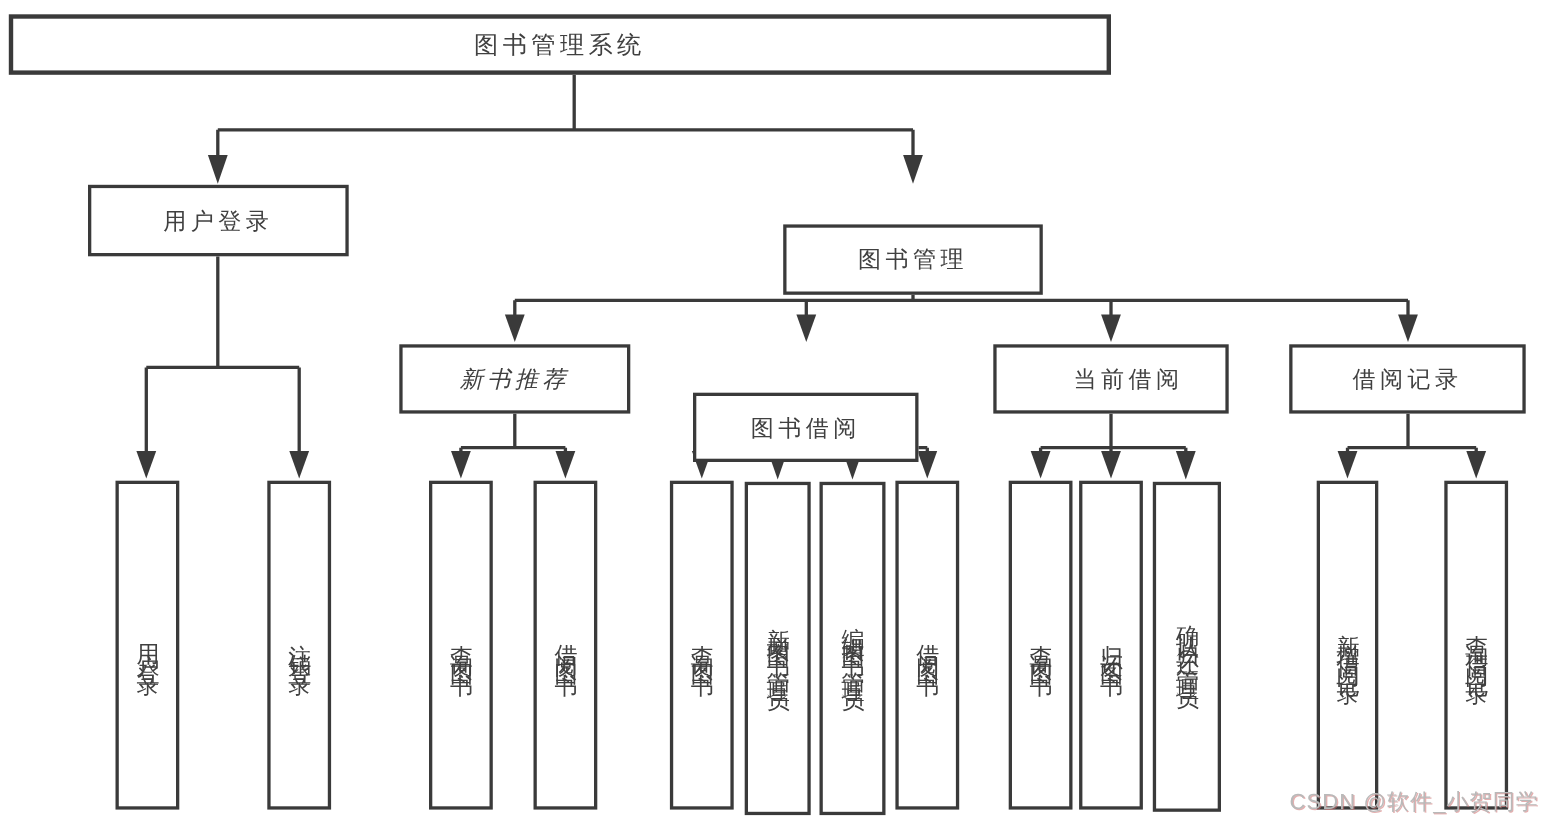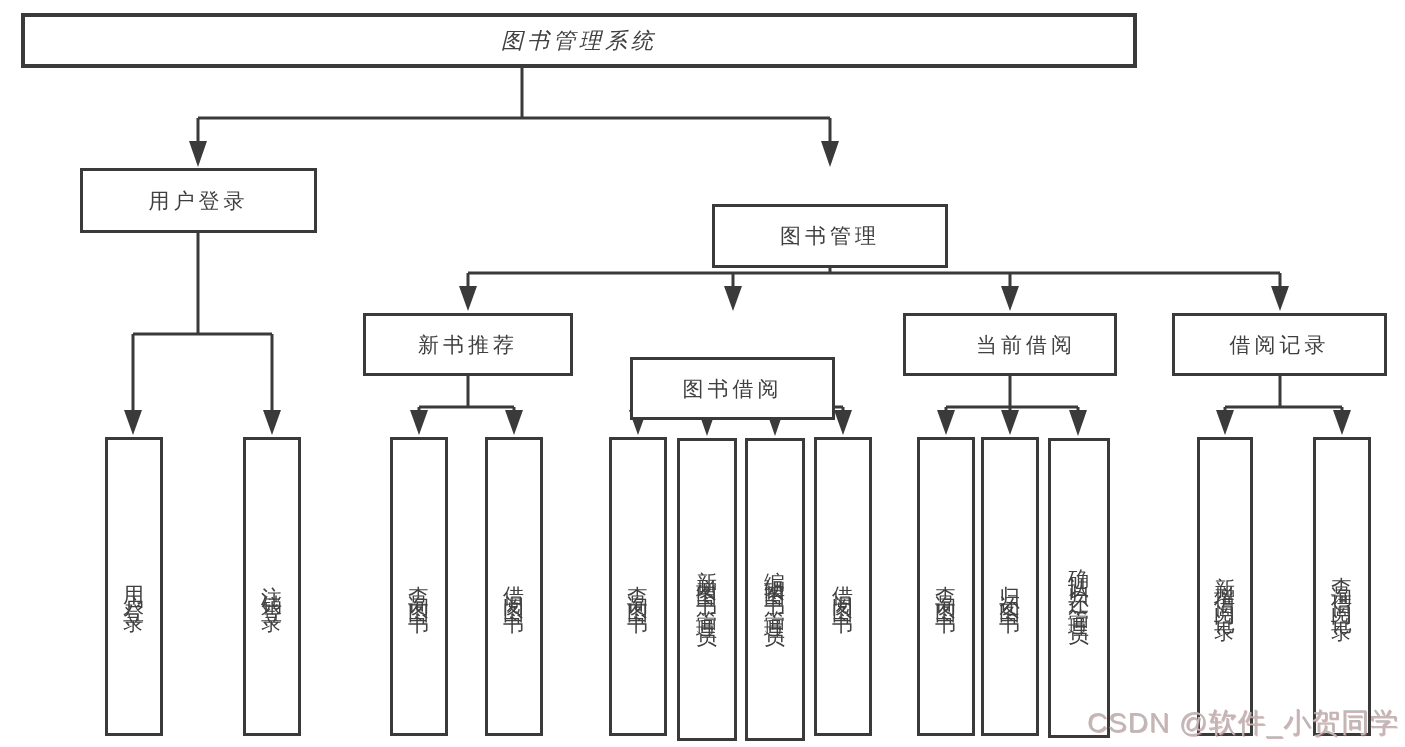--- a/index.html
+++ b/index.html
@@ -34,21 +34,21 @@
     text-orientation:mixed;
     font-size:21px;
     letter-spacing:9px;
     color:#404040;
     line-height:1;
   }
   .vbox.tight span{letter-spacing:8px;}
   .watermark{
     position:absolute;z-index:3;
     right:6px;bottom:5px;
-    font-size:28px;
+    font-size:20px;
     color:#b9b9b9;
     letter-spacing:1px;
     text-shadow:1px 1px 0 rgba(205,110,110,0.55);
     white-space:nowrap;
     text-align:right;
   }
 </style>
 </head>
 <body>
 
@@ -87,32 +87,32 @@
       <polygon points="766,410 784,410 775,436"></polygon>
       <polygon points="834,410 852,410 843,435"></polygon>
       <polygon points="937,410 955,410 946,435"></polygon>
       <polygon points="1001,410 1019,410 1010,435"></polygon>
       <polygon points="1069,410 1087,410 1078,436"></polygon>
       <polygon points="1216,410 1234,410 1225,435"></polygon>
       <polygon points="1333,410 1351,410 1342,435"></polygon>
     </g>
   </svg>
 
-  <div class="hbox root" style="left:21px;top:13px;width:1116px;height:55px;font-style:italic;">
+  <div class="hbox root" style="left:8px;top:13px;width:1002px;height:55px;">
     <span>图书管理系统</span>
   </div>
 
   <div class="hbox" style="left:80px;top:168px;width:237px;height:65px;">
     <span>用户登录</span>
   </div>
   <div class="hbox" style="left:712px;top:168px;width:236px;height:64px;margin-top:36px;">
     <span>图书管理</span>
   </div>
 
-  <div class="hbox" style="left:363px;top:313px;width:210px;height:63px;">
+  <div class="hbox" style="left:363px;top:313px;width:210px;height:63px;font-style:italic;">
     <span>新书推荐</span>
   </div>
   <div class="hbox" style="left:630px;top:313px;width:205px;height:63px;margin-top:44px;">
     <span>图书借阅</span>
   </div>
   <div class="hbox" style="left:903px;top:313px;width:214px;height:63px;padding-left:32px;">
     <span>当前借阅</span>
   </div>
   <div class="hbox" style="left:1172px;top:313px;width:215px;height:63px;">
     <span>借阅记录</span>

